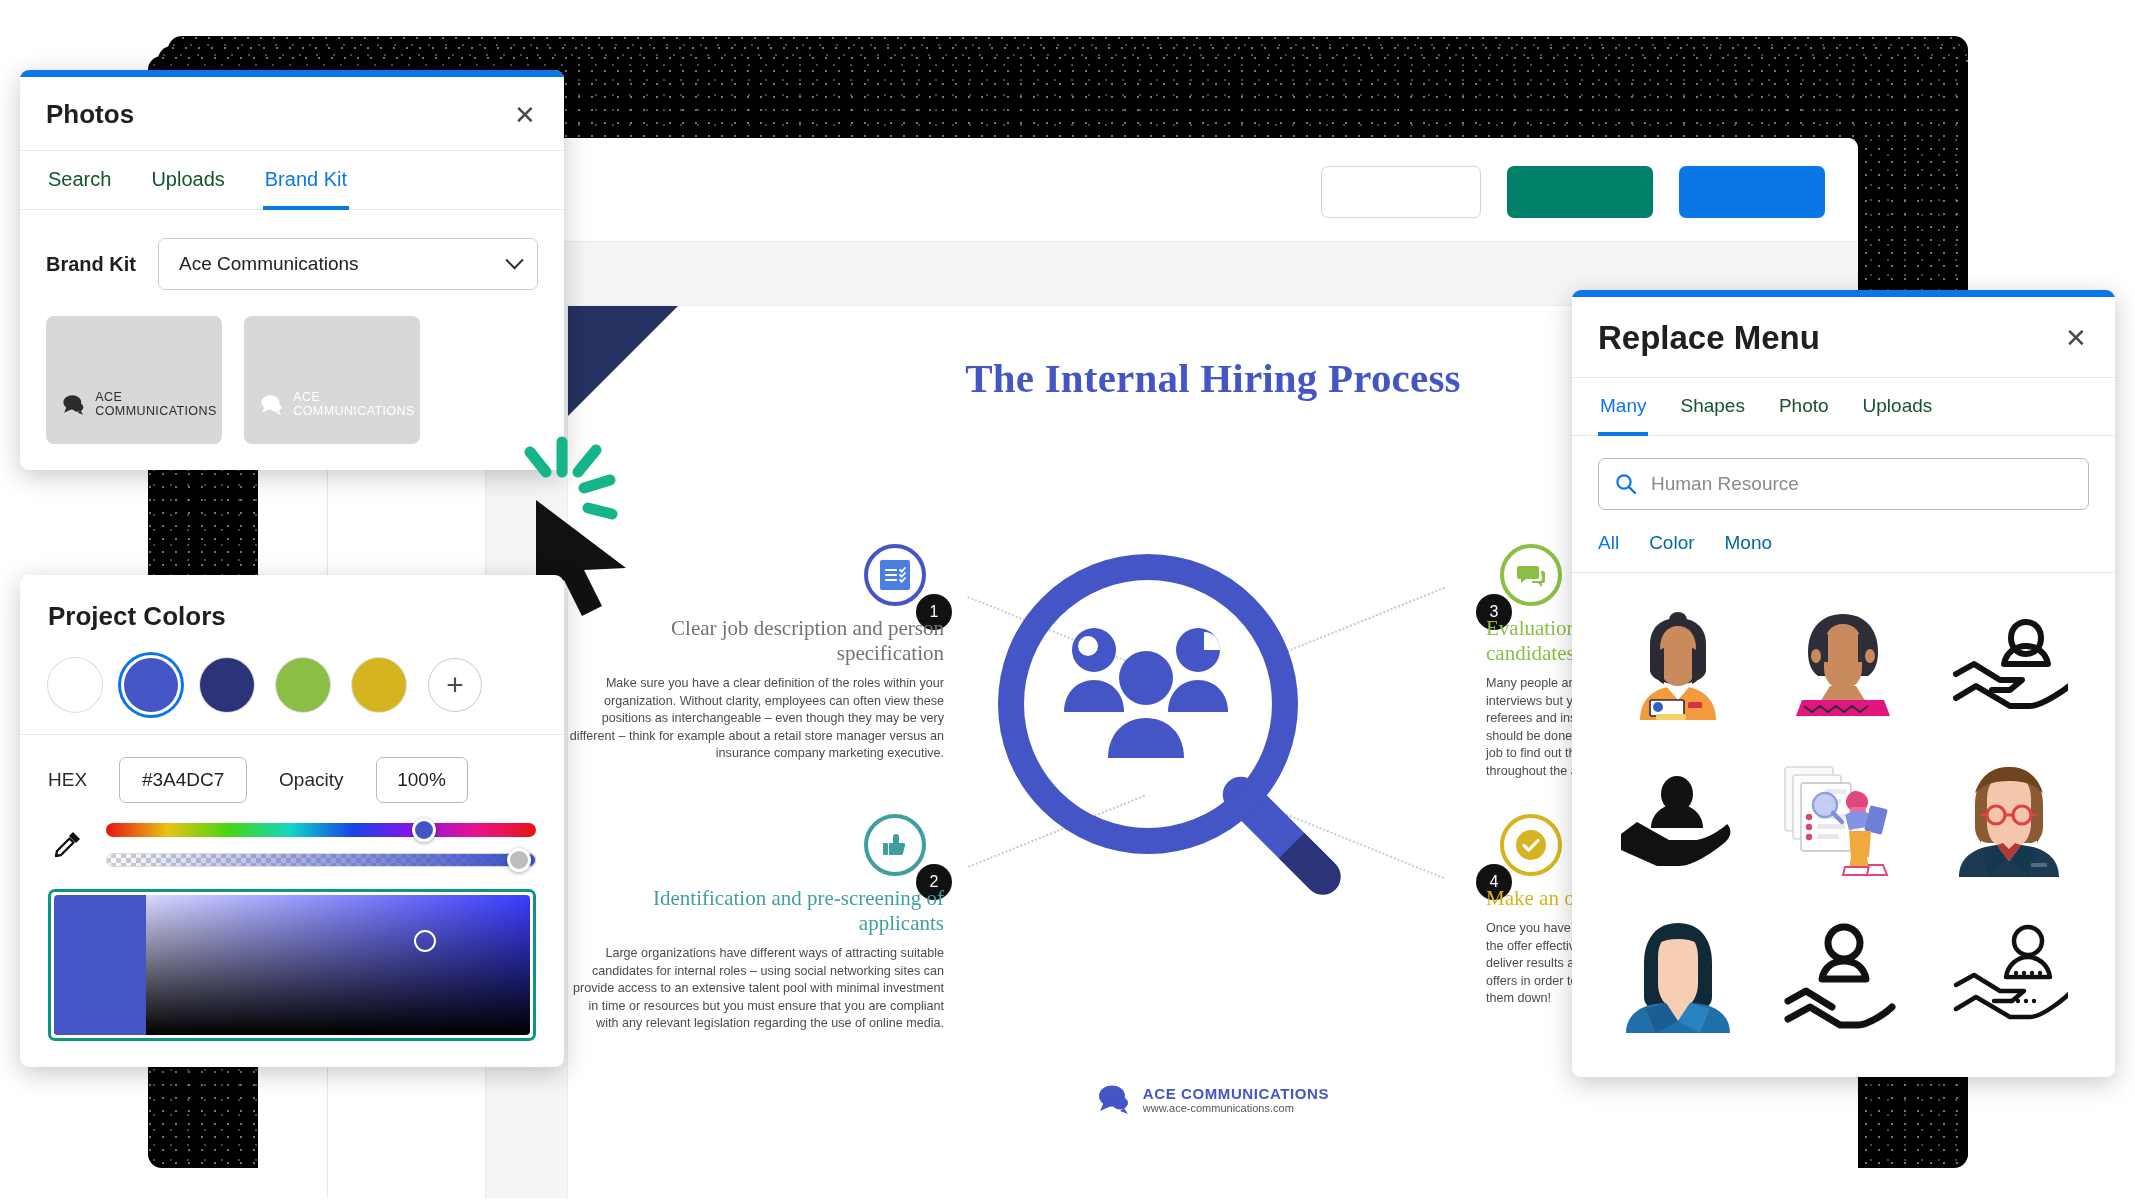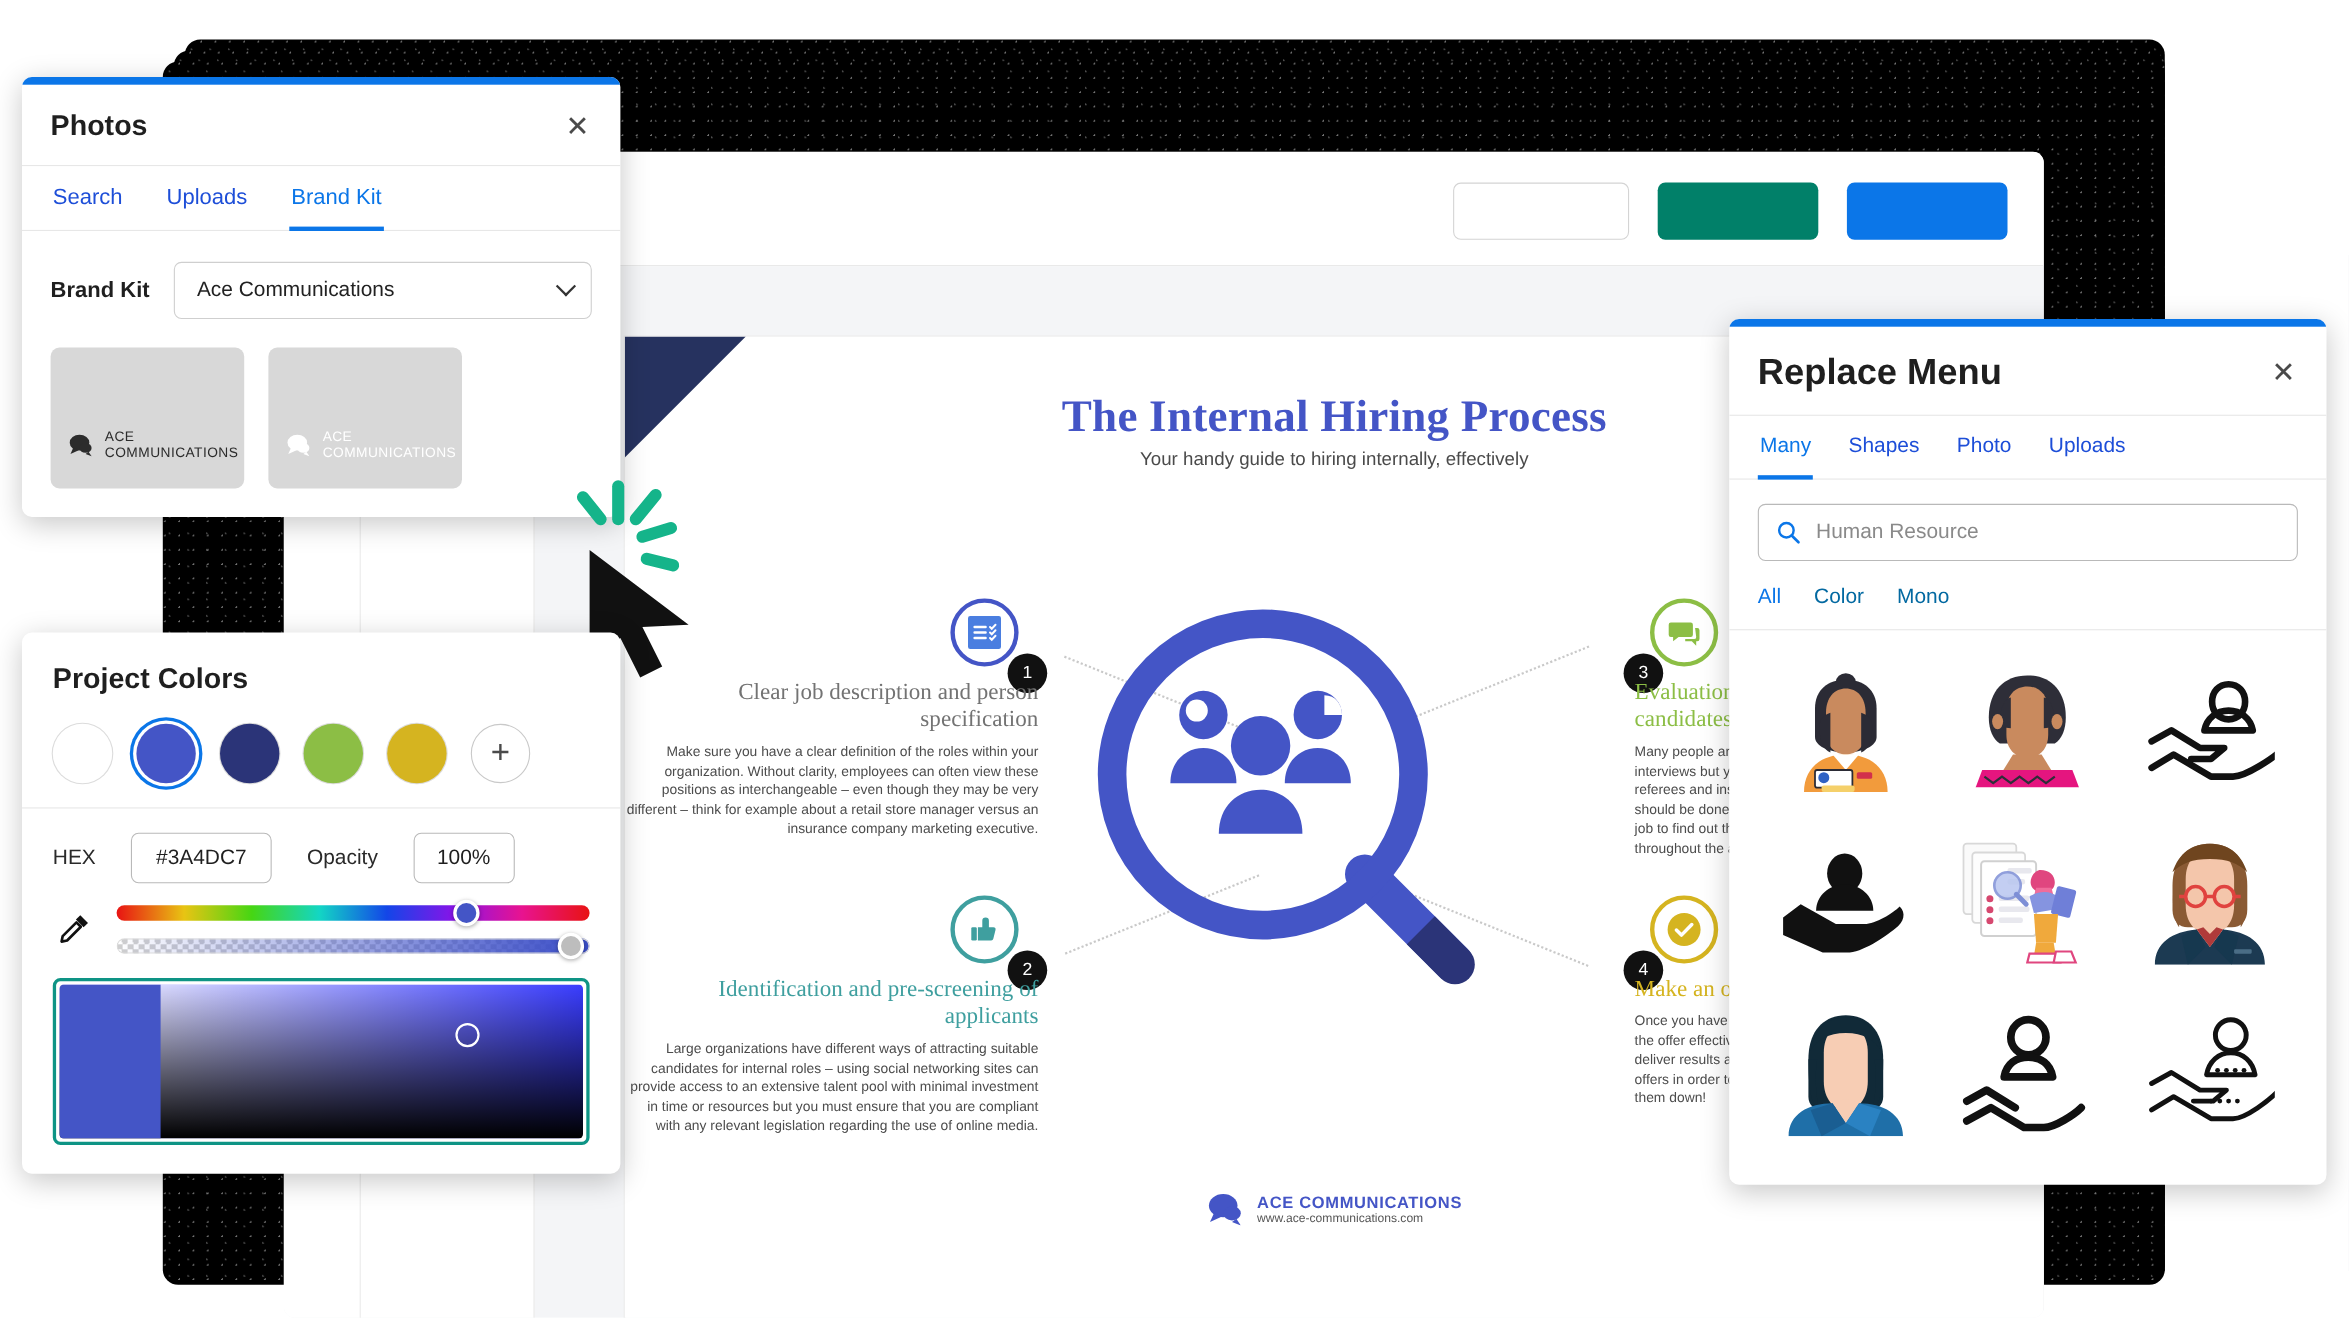--- a/index.html
+++ b/index.html
@@ -163,21 +163,21 @@
   .panel-title { font-size: 26px; font-weight: 700; color: #1f1f1f; }
   .close-x {
     width: 30px; height: 30px; display:flex; align-items:center; justify-content:center;
     font-size: 26px; color: #4a4a4a; line-height: 1; cursor: pointer;
   }
   .tabs {
     display: flex; gap: 36px; padding: 0 26px;
     border-bottom: 1px solid #e7e7e7;
   }
   .tab {
-    padding: 17px 2px 15px; font-size: 20px; color: #1d4ed8; cursor: pointer;
+    padding: 17px 2px 15px; font-size: 20px; color: #14532d; cursor: pointer;
     border-bottom: 4px solid transparent; margin-bottom: -1px;
   }
   .tab.active { color: #0b76e8; border-bottom-color: #0b76e8; }
 
   .kit-row { display:flex; align-items:center; gap: 22px; padding: 28px 26px 0; }
   .kit-label { font-size: 20px; font-weight: 700; color: #1f1f1f; }
   .kit-select {
     flex: 1; height: 52px; border: 1px solid #cfcfcf; border-radius: 7px;
     display: flex; align-items: center; justify-content: space-between;
     padding: 0 16px 0 20px; font-size: 19px; color: #222;
@@ -309,21 +309,20 @@
 
     <div class="app-body">
       <div class="app-rail"></div>
       <div class="app-rail-sep"></div>
     </div>
 
     <div class="info-canvas">
       <div class="corner-tri"></div>
 
       <div class="info-title">The Internal Hiring Process</div>
-      <div class="info-sub">Your handy guide to hiring internally, effectively</div>
 
       <div class="dotted" style="left:400px;top:290px;width:190px;transform:rotate(22deg);"></div>
       <div class="dotted" style="left:400px;top:560px;width:190px;transform:rotate(-22deg);"></div>
       <div class="dotted" style="left:700px;top:352px;width:190px;transform:rotate(-22deg);"></div>
       <div class="dotted" style="left:700px;top:500px;width:190px;transform:rotate(22deg);"></div>
 
       <div class="mag-wrap">
         <div class="mag-handle" style="left:212px;top:228px;width:36px;height:150px;border-radius:18px;background:#4455c6;transform:rotate(-45deg);transform-origin:50% 0;"></div>
         <div class="mag-handle" style="left:212px;top:318px;width:36px;height:62px;border-radius:0 0 18px 18px;background:#2b3478;transform:rotate(-45deg);transform-origin:50% -90px;"></div>
         <div class="mag-ring"></div>

